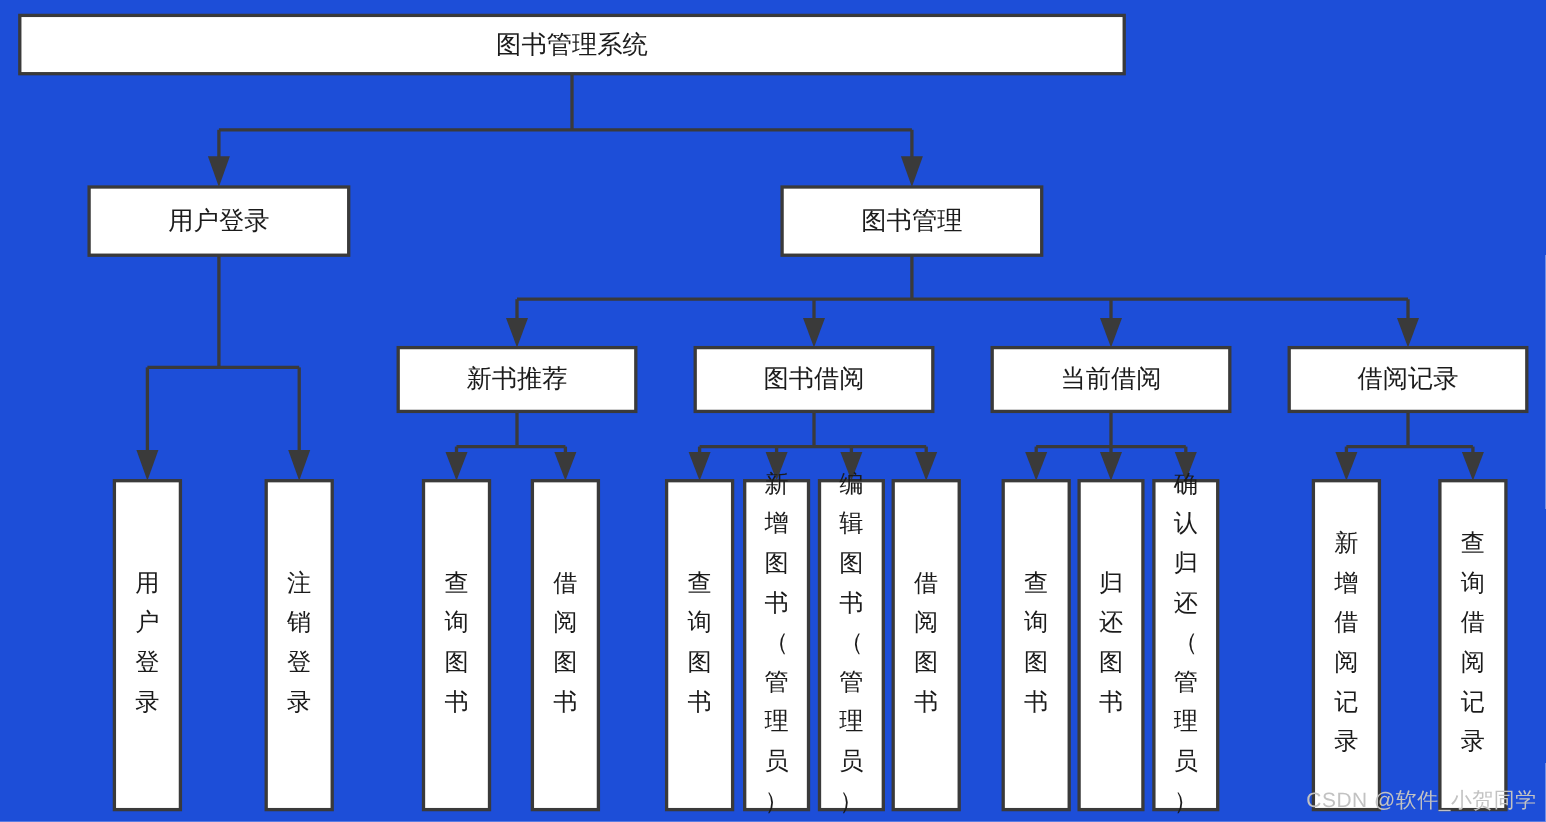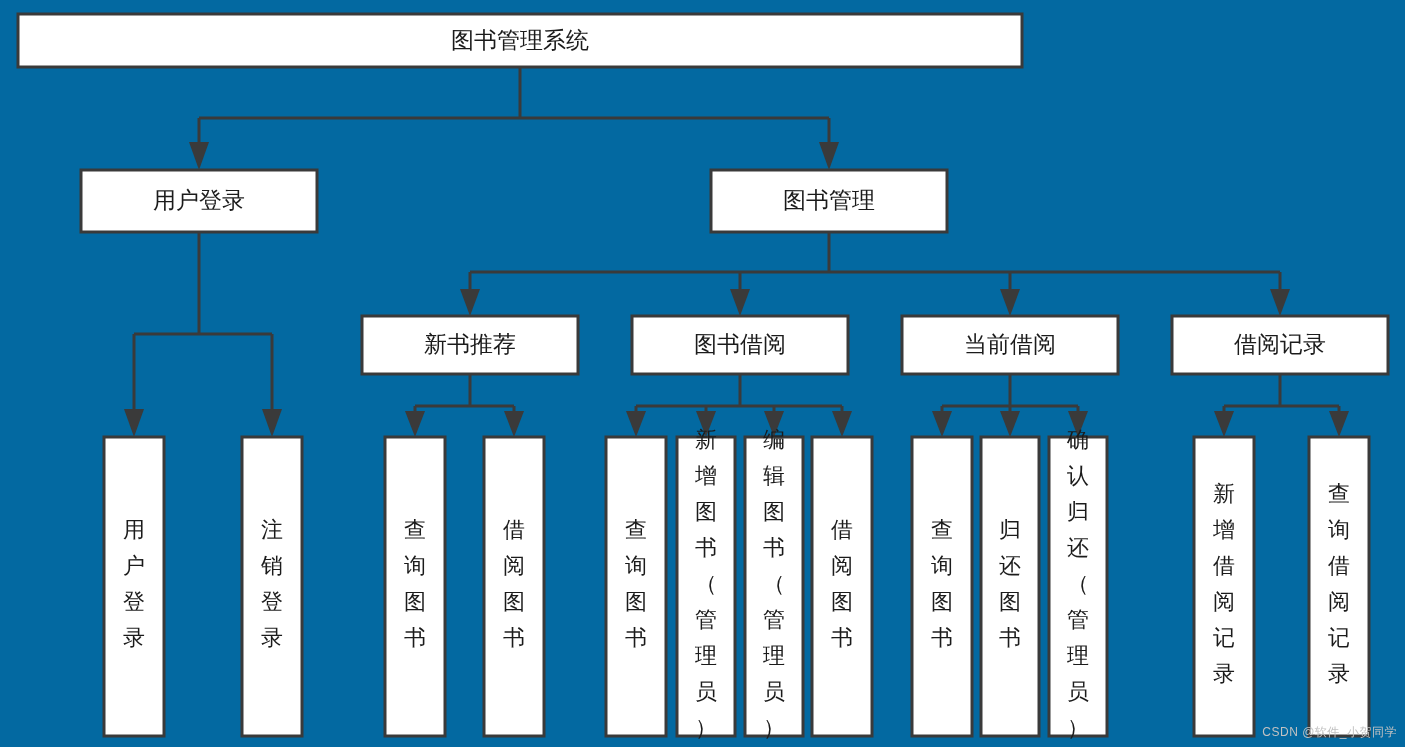--- a/index.html
+++ b/index.html
@@ -1,40 +1,40 @@
 <!DOCTYPE html>
 <html><head>
 <meta charset="utf-8">
 <style>
   html,body{margin:0;padding:0;background:#ffffff;}
   body{
     width:1405px;height:747px;
     font-family:"Liberation Sans","DejaVu Sans",sans-serif;
     overflow:hidden;
   }
-  #diagram-root{position:relative;width:1405px;height:747px;background:#0369a1;}
+  #diagram-root{position:relative;width:1405px;height:747px;background:#1d4ed8;}
   svg.diagram{position:absolute;top:0;left:0;width:1405px;height:747px;}
   .node-box{fill:#ffffff;stroke:#3a3a3a;stroke-width:3;}
   .conn{stroke:#3a3a3a;stroke-width:3;fill:none;}
   .arrow-head{fill:#3a3a3a;}
   .node-label{
     fill:#1b1b1b;
     font-family:"Liberation Sans","DejaVu Sans",sans-serif;
     font-size:23px;
     text-anchor:middle;
     dominant-baseline:middle;
   }
   .node-label.vertical{
     font-size:22px;
   }
   .watermark{
     position:absolute;
     right:8px;bottom:6px;
     color:#c2c2c2;
-    font-size:12px;
+    font-size:19px;
     font-family:"Liberation Sans","DejaVu Sans",sans-serif;
     letter-spacing:0.5px;
     white-space:nowrap;
     pointer-events:none;
   }
 </style>
 </head>
 <body>
 
 <div id="diagram-root">

